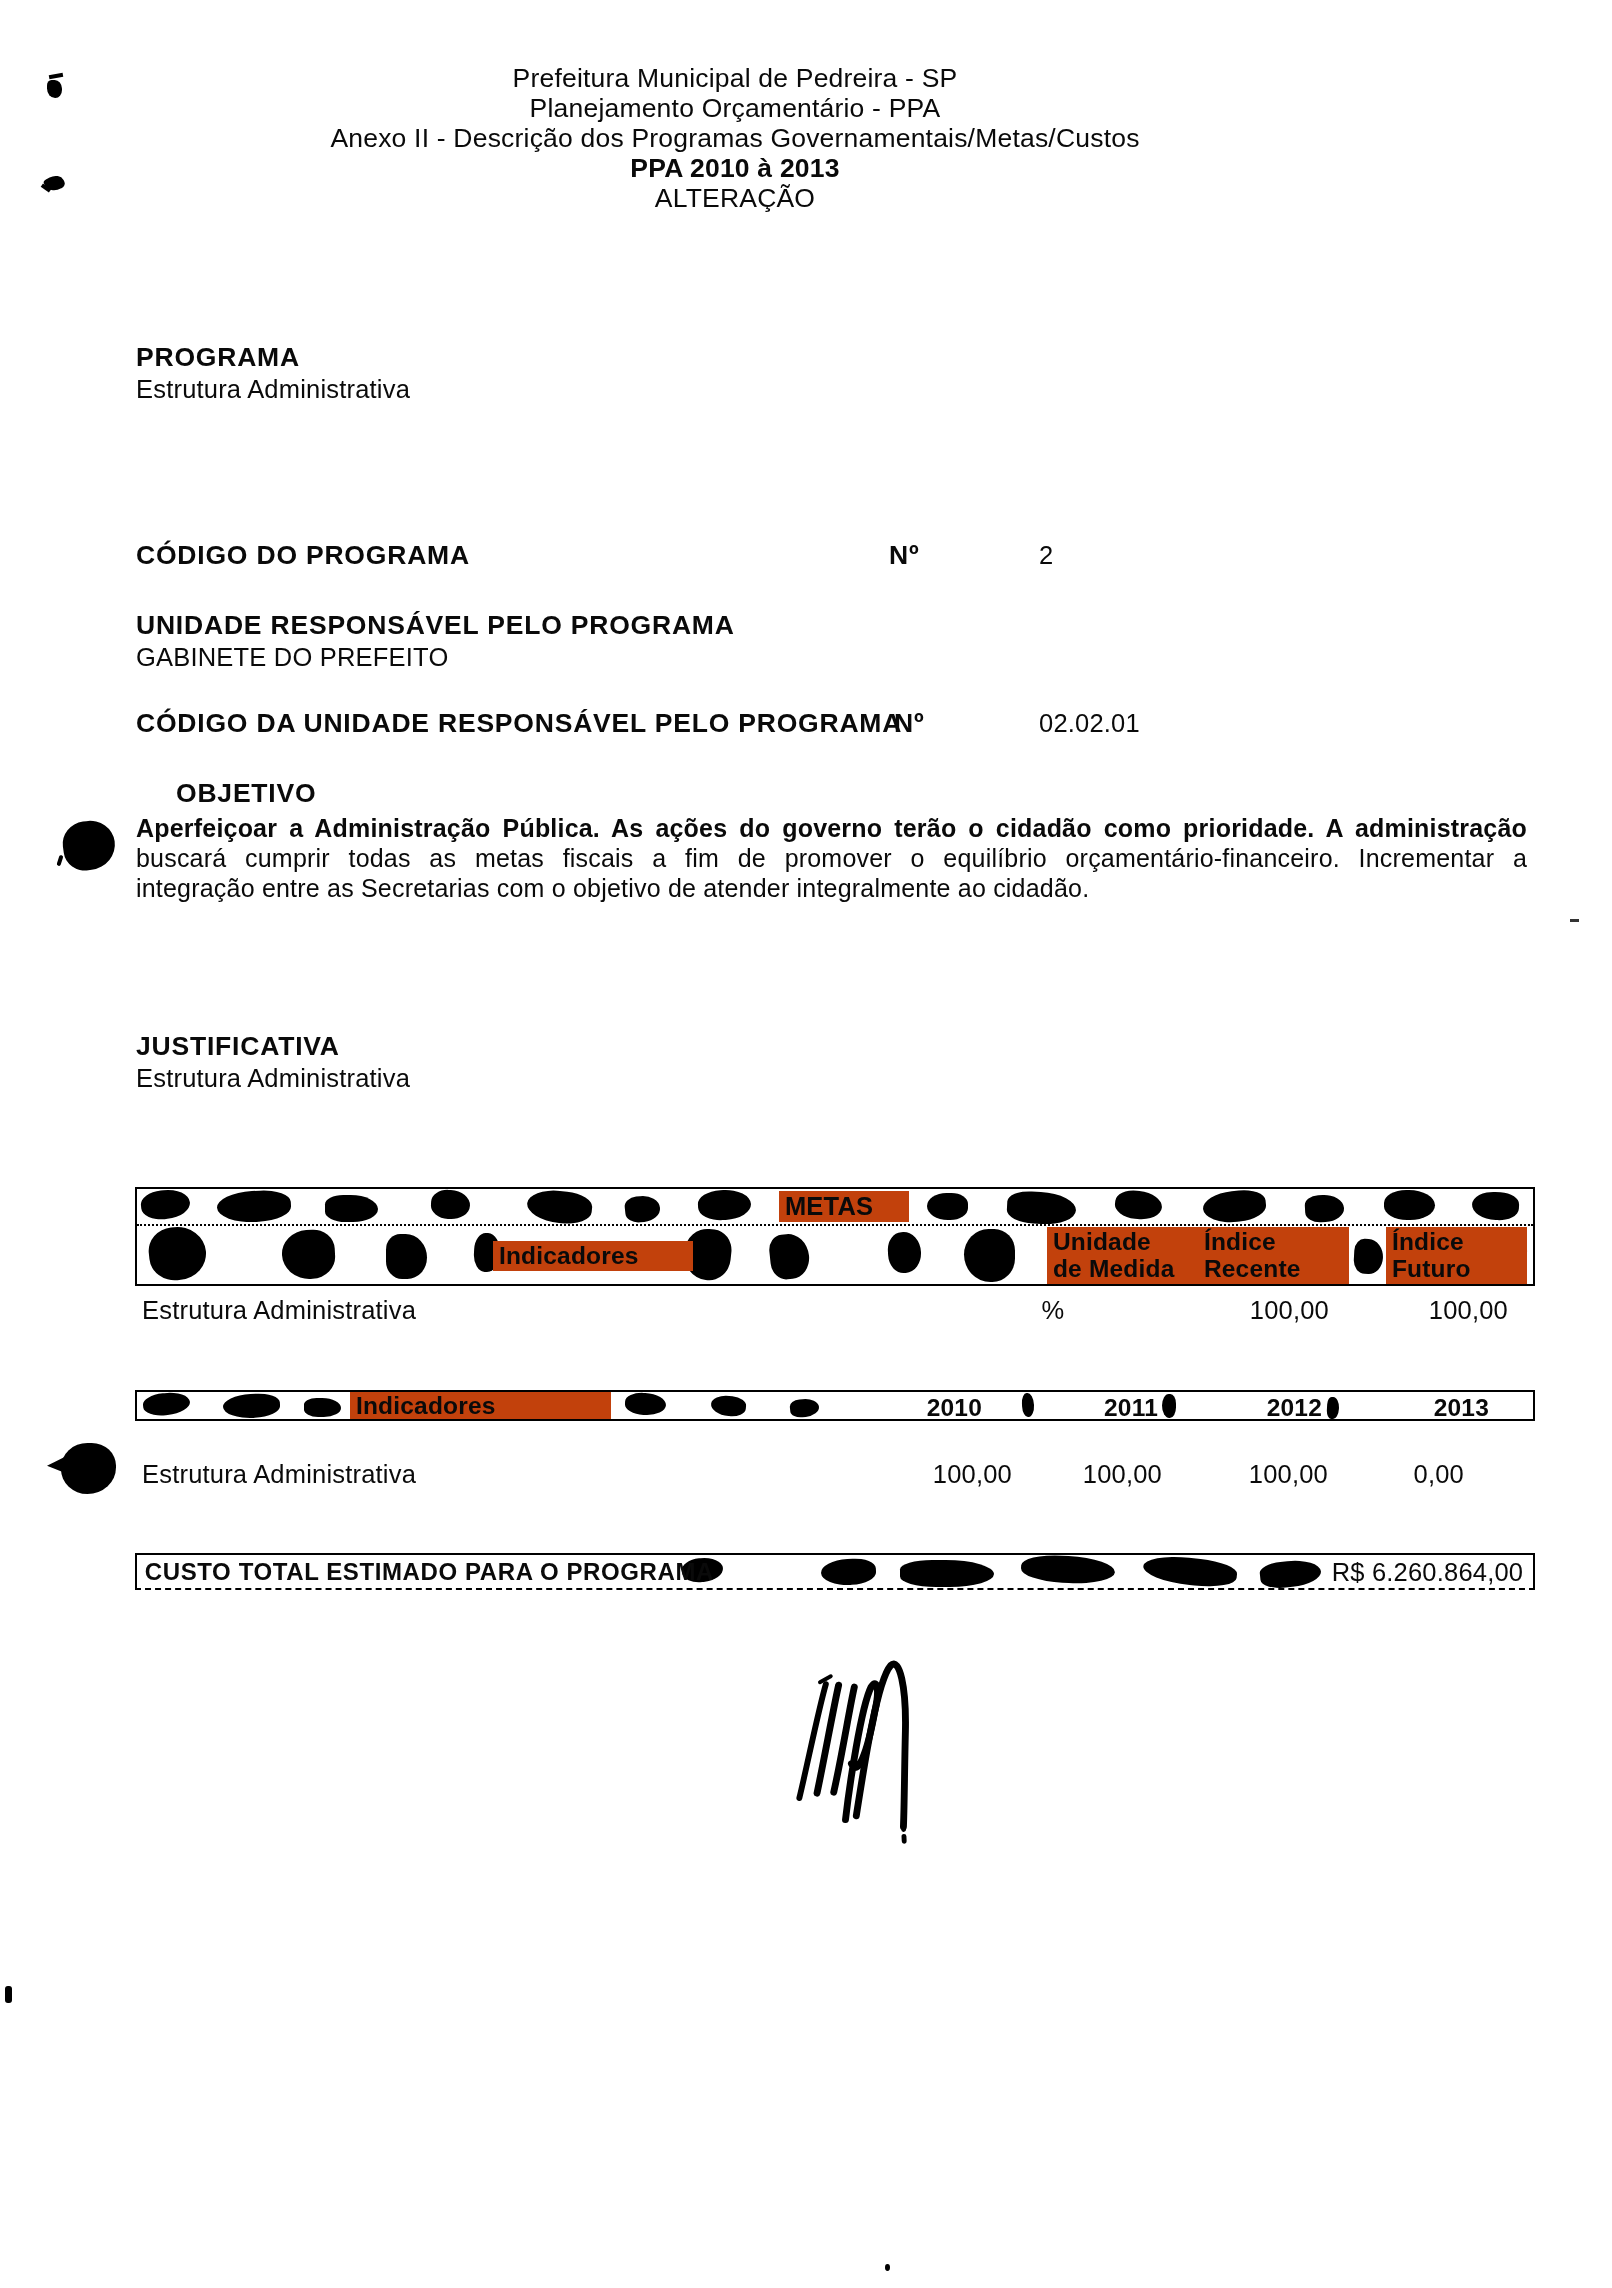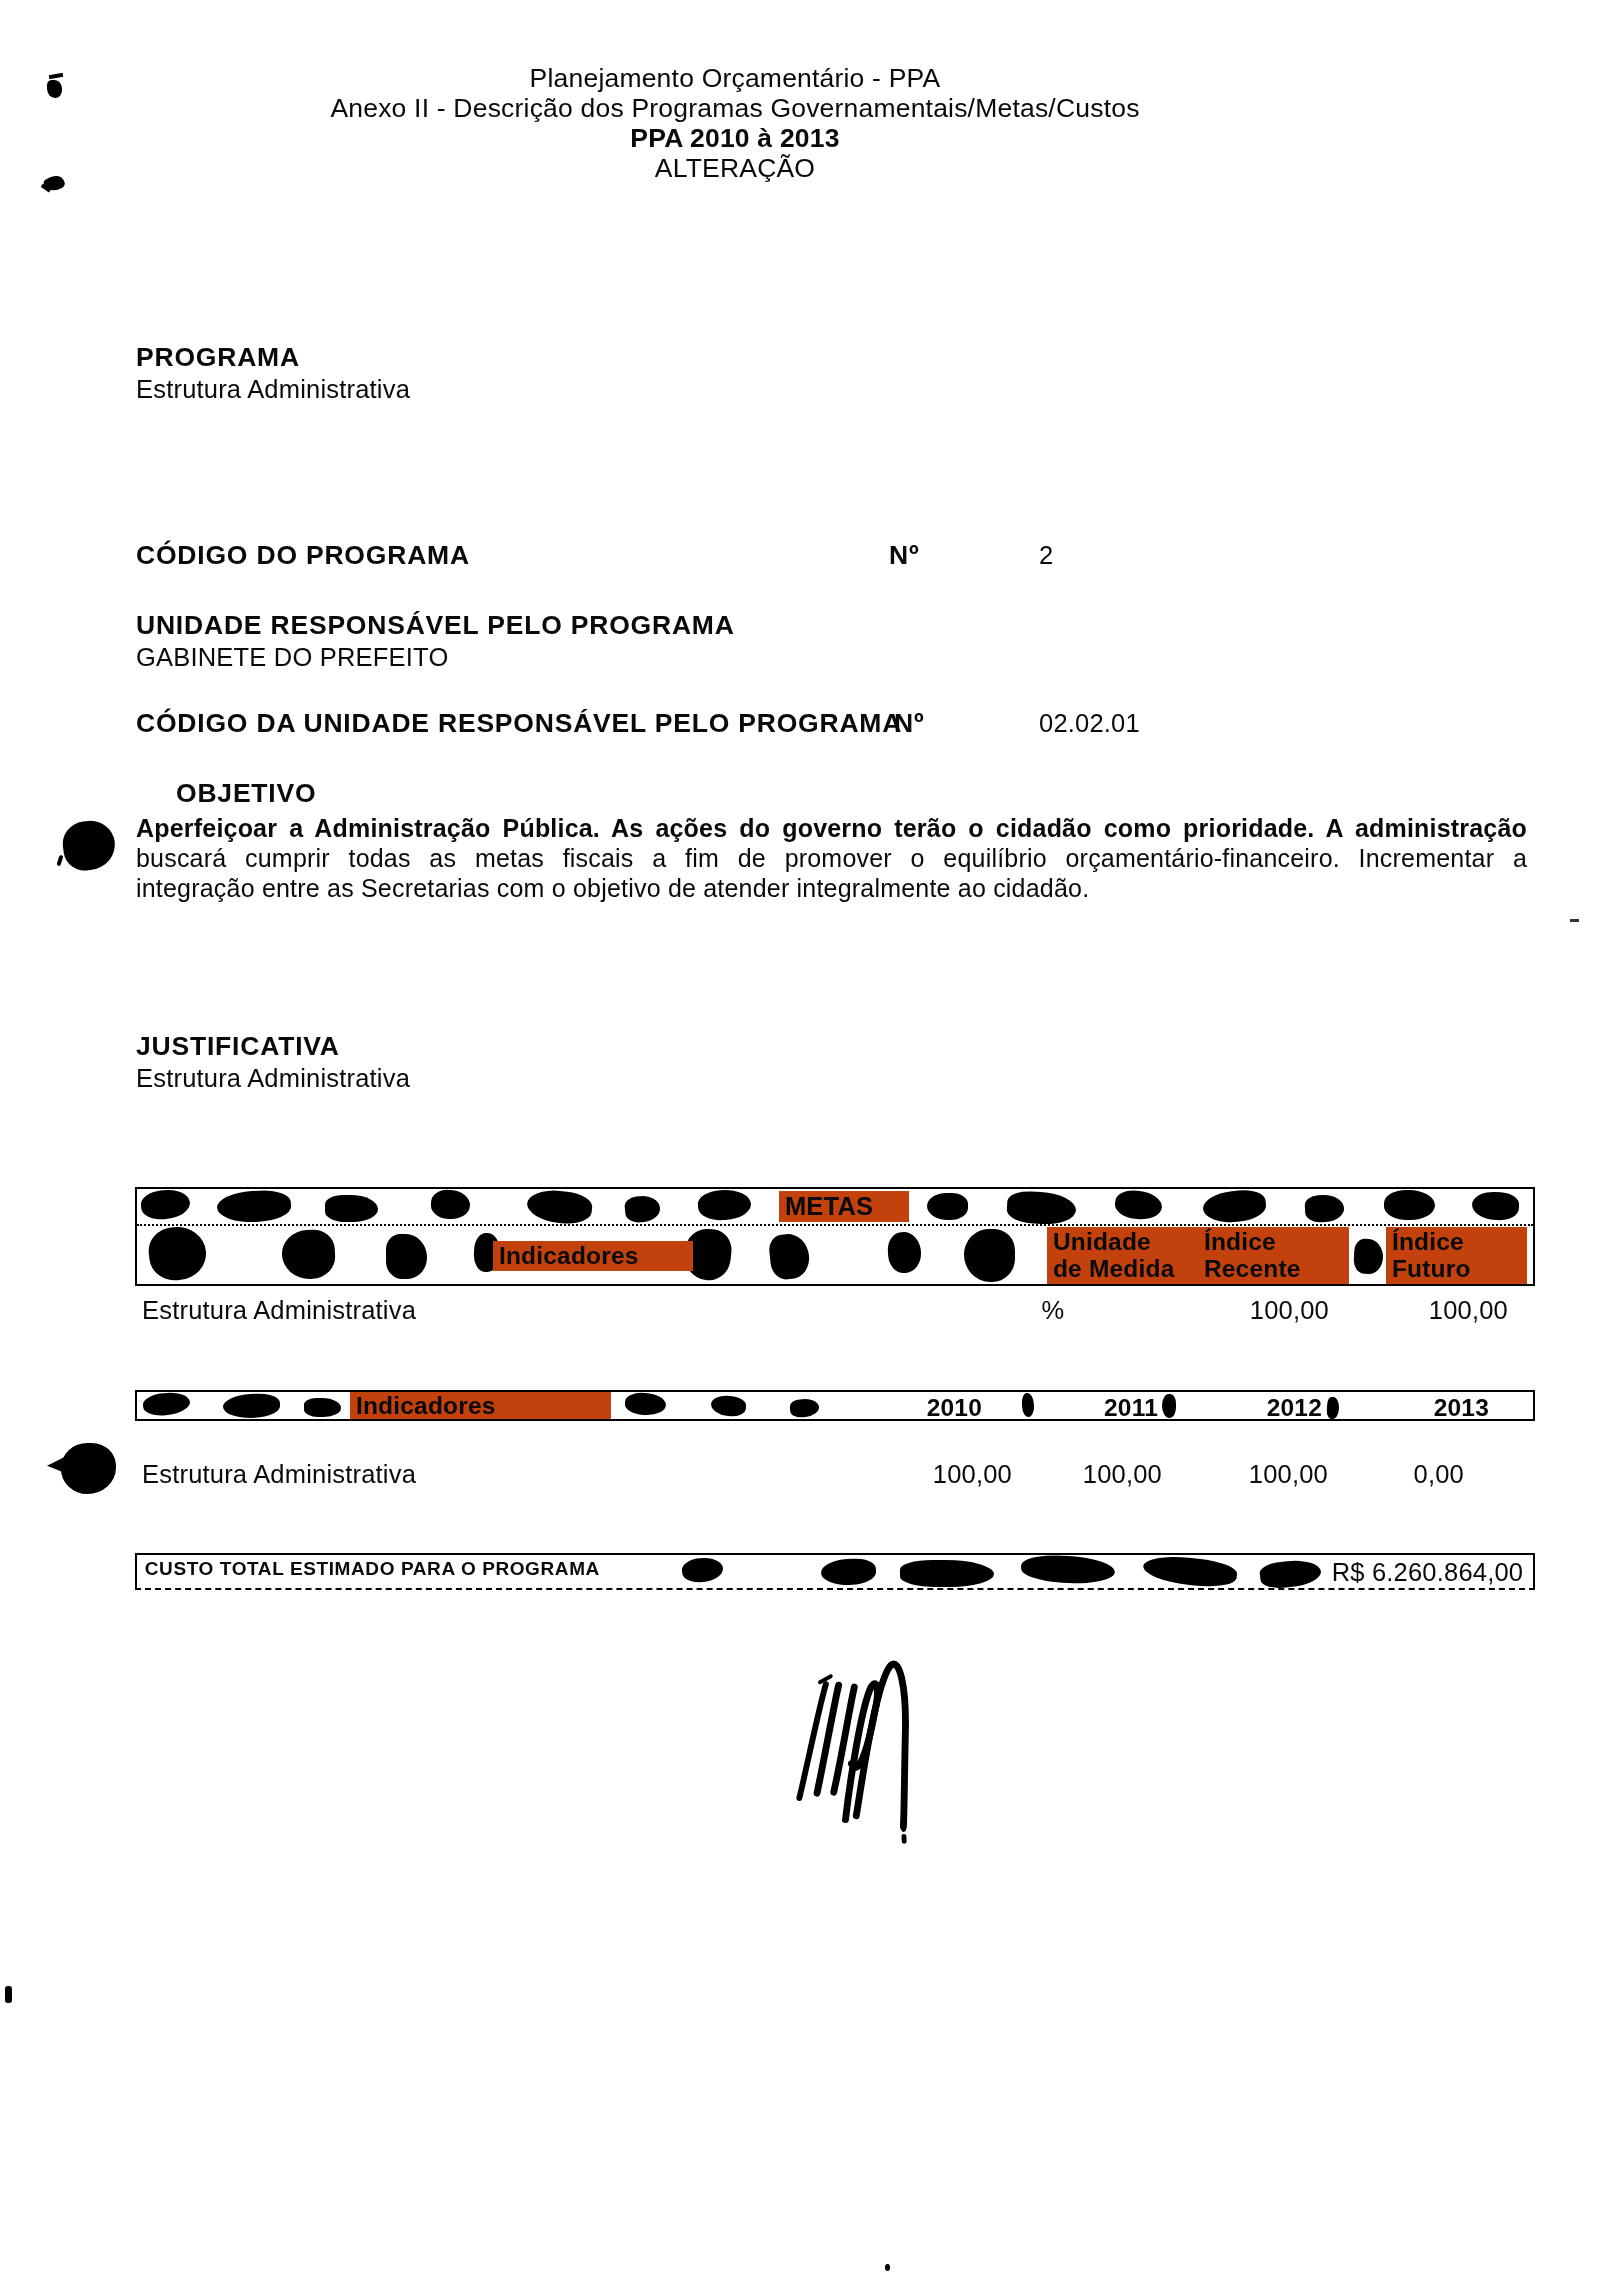--- a/index.html
+++ b/index.html
@@ -26,37 +26,38 @@
          line-height:26.5px;text-align:left;padding:2px 5.9px;white-space:nowrap;}
   .patch .ln{display:block;}
   .cell{position:absolute;font-size:25.5px;white-space:nowrap;}
   .cell.r{text-align:right;}
   .cell.c{text-align:center;}
   .year{position:absolute;font-weight:bold;font-size:24.5px;width:98px;text-align:right;
         z-index:3;white-space:nowrap;}
   .custo{position:absolute;left:135px;top:1553px;width:1396px;height:33px;background:#fff;
          border-top:2.9px solid #000;border-left:2.9px solid #000;border-right:2.9px solid #000;
          border-bottom:2.9px dashed #000;}
-  .custo-label{position:absolute;left:7.8px;top:2.9px;font-size:19px;font-weight:bold;
+  .custo-label{position:absolute;left:7.8px;top:2.9px;font-size:24px;font-weight:bold;
                letter-spacing:0.6px;z-index:3;white-space:nowrap;}
   .custo-value{position:absolute;right:2px;top:2.9px;font-size:25.5px;background:#fff;
                padding:0 7.8px;z-index:3;white-space:nowrap;}
   .mark{position:absolute;background:#000;}
 </style>
 </head>
 <body>
 
 <div class="page">
 
   <div class="mark" style="left:49px;top:74px;width:13.7px;height:3.9px;transform:rotate(-10deg);"></div>
   <div class="mark" style="left:47px;top:80px;width:14.7px;height:17.6px;border-radius:30% 50% 45% 55%;"></div>
   <div class="mark" style="left:45px;top:176px;width:18.6px;height:14.7px;border-radius:20% 60% 30% 70%;transform:rotate(-28deg);"></div>
   <div class="mark" style="left:41px;top:186px;width:9.8px;height:3.9px;transform:rotate(35deg);"></div>
 
   <div class="doc-header">
+    <div>Prefeitura Municipal de Pedreira - SP</div>
     <div>Planejamento Orçamentário - PPA</div>
     <div>Anexo II - Descrição dos Programas Governamentais/Metas/Custos</div>
     <div class="b">PPA 2010 à 2013</div>
     <div>ALTERAÇÃO</div>
   </div>
 
   <div class="abs lbl" style="left:136px;top:342px;">PROGRAMA</div>
   <div class="abs fs26" style="left:136px;top:375px;">Estrutura Administrativa</div>
 
   <div class="abs lbl" style="left:136px;top:540px;">CÓDIGO DO PROGRAMA</div>

